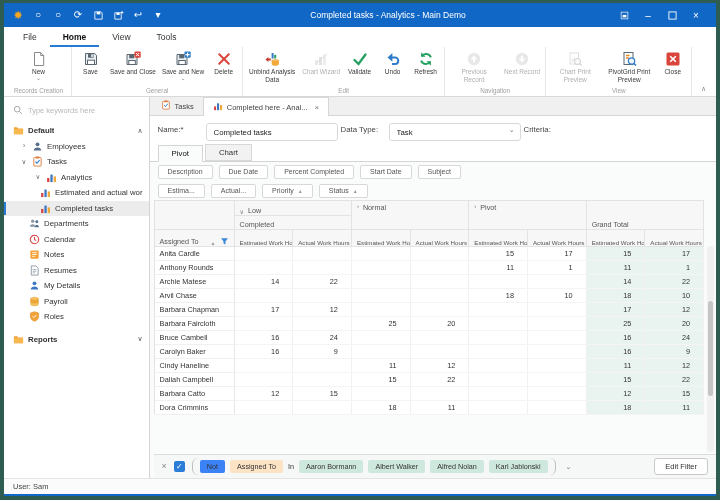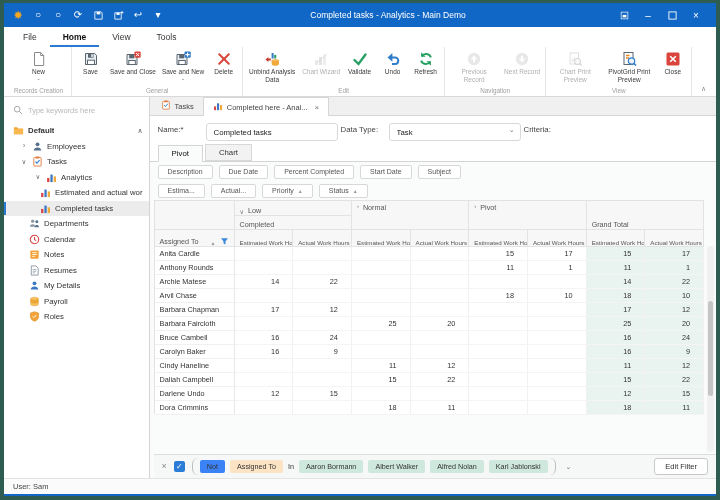--- a/index.html
+++ b/index.html
@@ -474,20 +474,30 @@
             <span class="tlabel">Payroll</span>
           </div>
           <div class="titem ind-item">
             <span class="sicon">
               <svg viewBox="0 0 12 12">
                 <path d="M6 .8l4.5 1.4v3.6c0 2.8-1.9 4.5-4.5 5.4C3.4 10.3 1.5 8.6 1.5 5.8V2.2z" fill="#f2a33a" stroke="#d98c1f" stroke-width=".6"></path>
                 <path d="M4 5.8l1.4 1.4 2.6-2.8" fill="none" stroke="#fff"></path>
               </svg>
             </span>
             <span class="tlabel">Roles</span>
+          </div>
+          <div class="titem ind-root bold spaced">
+            <span class="sicon">
+              <svg viewBox="0 0 12 12">
+                <path d="M1 2.4h3.6l1 1.3H11V10H1z" fill="#f2a33a"></path>
+                <path d="M1 4.4h10V10H1z" fill="#f7b84e"></path>
+              </svg>
+            </span>
+            <span class="tlabel">Reports</span>
+            <span class="endchev">∨</span>
           </div>
         </div>
     </div>
 
     <div class="main">
 
       <div class="doctabs" id="doctabs">
           <div class="dtab">
             <span class="sicon"><svg viewBox="0 0 12 12">
                 <rect x="2" y="1.6" width="8" height="9.4" rx="1" fill="#fff" stroke="#e07b39"></rect>
@@ -666,21 +676,21 @@
               <div class="vcell gt" style="grid-area: 12 / 9;">12</div>
               <div class="rowname" style="grid-area: 13 / 1; text-align: center;">Daliah Campbell</div>
               <div class="vcell" style="grid-area: 13 / 2;"></div>
               <div class="vcell" style="grid-area: 13 / 3;"></div>
               <div class="vcell" style="grid-area: 13 / 4;">15</div>
               <div class="vcell" style="grid-area: 13 / 5;">22</div>
               <div class="vcell" style="grid-area: 13 / 6;"></div>
               <div class="vcell" style="grid-area: 13 / 7;"></div>
               <div class="vcell gt" style="grid-area: 13 / 8;">15</div>
               <div class="vcell gt" style="grid-area: 13 / 9;">22</div>
-              <div class="rowname" style="grid-area: 14 / 1;">Darlene Undo</div>
+              <div class="rowname" style="grid-area: 14 / 1;">Barbara Catto</div>
               <div class="vcell" style="grid-area: 14 / 2;">12</div>
               <div class="vcell" style="grid-area: 14 / 3;">15</div>
               <div class="vcell" style="grid-area: 14 / 4;"></div>
               <div class="vcell" style="grid-area: 14 / 5;"></div>
               <div class="vcell" style="grid-area: 14 / 6;"></div>
               <div class="vcell" style="grid-area: 14 / 7;"></div>
               <div class="vcell gt" style="grid-area: 14 / 8;">12</div>
               <div class="vcell gt" style="grid-area: 14 / 9;">15</div>
               <div class="rowname" style="grid-area: 15 / 1;">Dora Crimmins</div>
               <div class="vcell" style="grid-area: 15 / 2;"></div>

